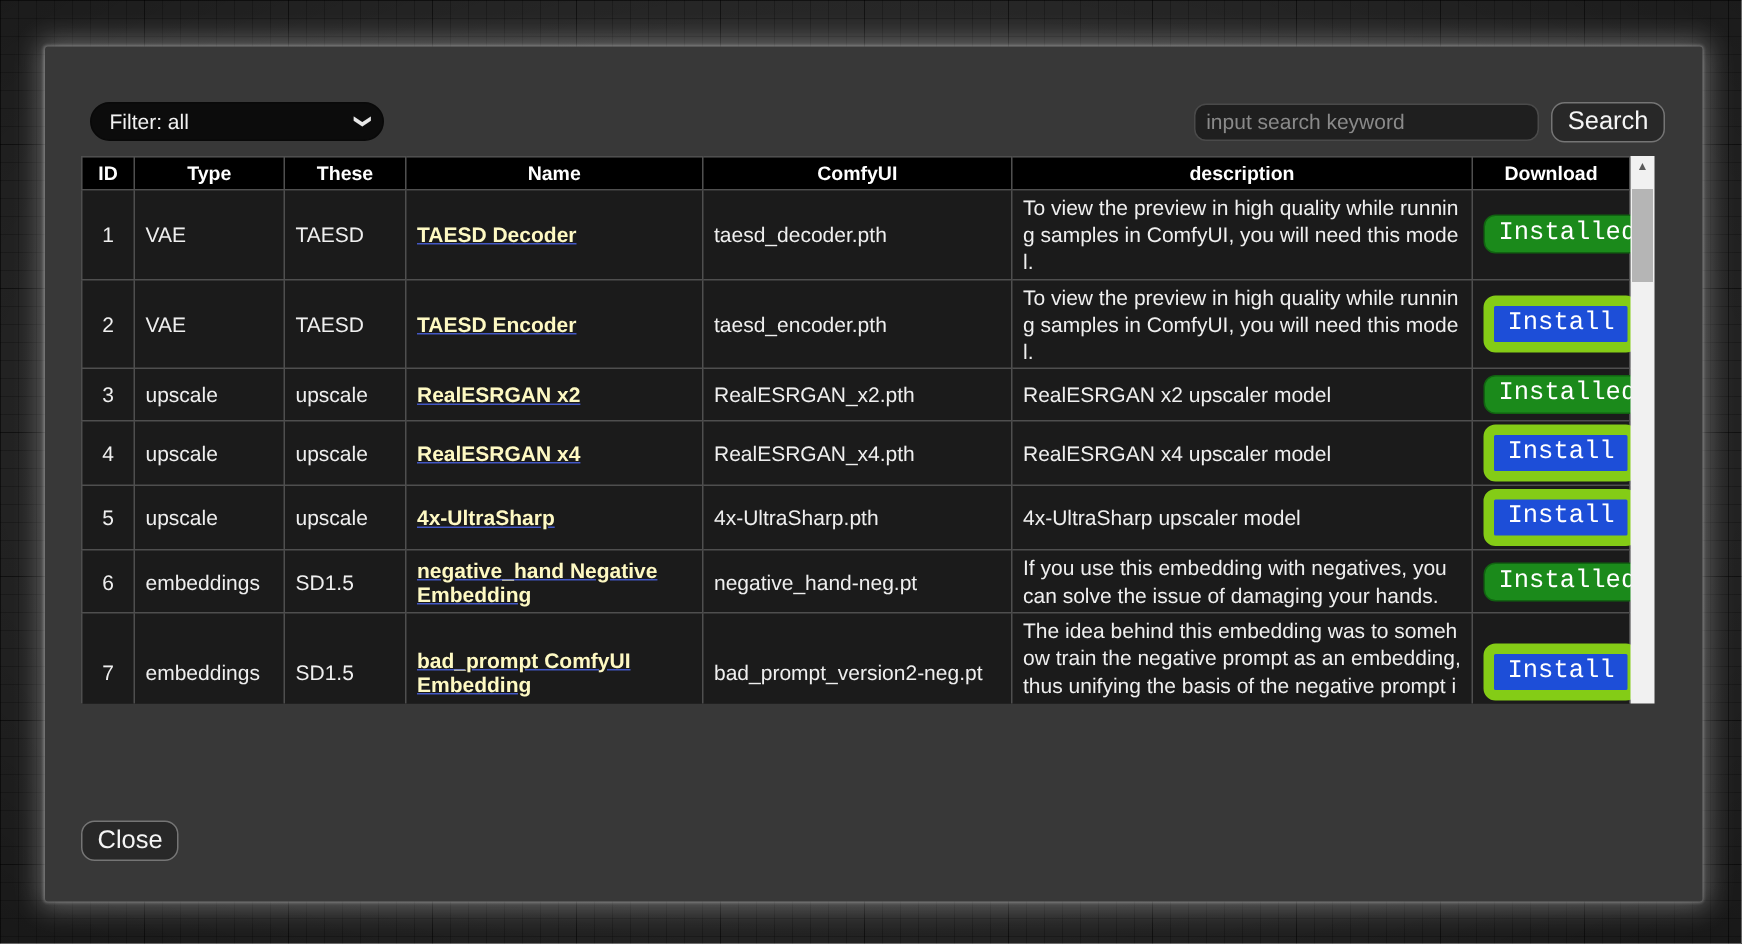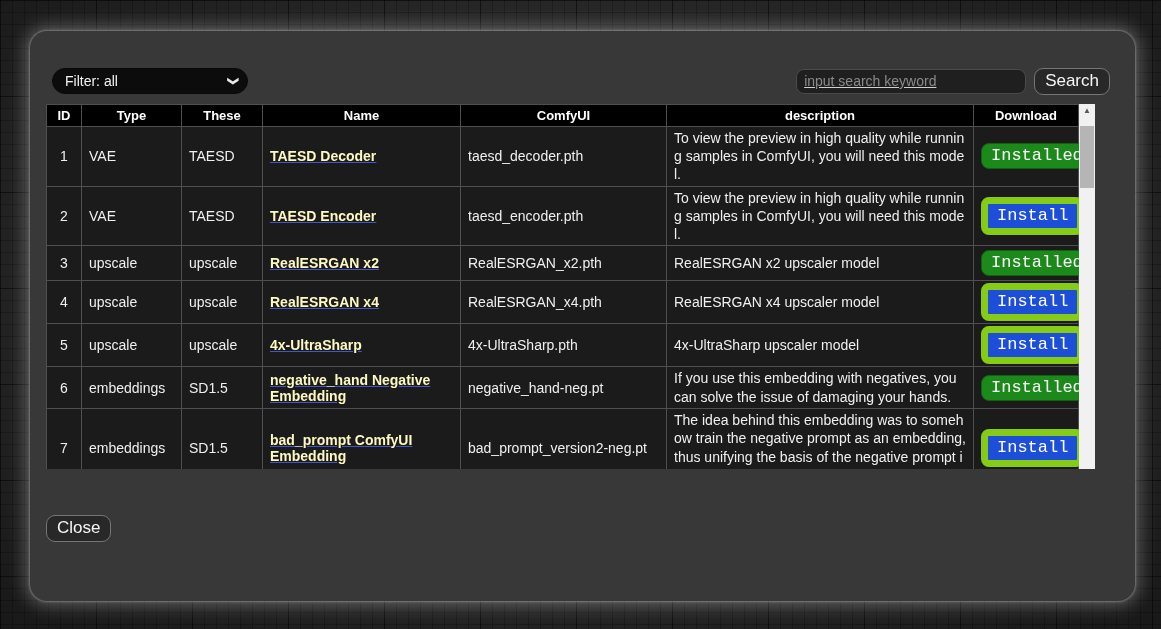--- a/index.html
+++ b/index.html
@@ -7,36 +7,36 @@
   .canvas{position:relative;width:1161px;height:629px;
     background-color:#272727;
     background-image:
       radial-gradient(ellipse at 50% 45%, rgba(0,0,0,0) 55%, rgba(0,0,0,0.38) 100%),
       linear-gradient(rgba(0,0,0,0.40) 1px, transparent 1px),
       linear-gradient(90deg, rgba(0,0,0,0.40) 1px, transparent 1px),
       linear-gradient(rgba(0,0,0,0.22) 1px, transparent 1px),
       linear-gradient(90deg, rgba(0,0,0,0.22) 1px, transparent 1px);
     background-size:100% 100%, 96px 96px, 96px 96px, 12px 12px, 12px 12px;}
   .dialog{position:absolute;left:30px;top:31px;width:1105px;height:570px;
-    background:#383838;border-radius:17px;box-sizing:border-box;
-    padding:36px 25px 0 16px;
+    background:#383838;border-radius:2px;box-sizing:border-box;
+    padding:36px 25px 0 24px;
     box-shadow:0 0 18px 4px rgba(255,255,255,0.30), 0 0 2px 1px rgba(255,255,255,0.25);}
   
   .toolbar{display:flex;align-items:center;height:28px;}
   .select-wrap{position:relative;margin-left:6px;}
   select.filter{appearance:none;-webkit-appearance:none;-moz-appearance:none;
     width:196px;height:26px;background:#0c0c0c;color:#f2f2f2;border:1px solid #090909;
     border-radius:13px;font-size:14px;padding:0 26px 0 12px;
     font-family:"Liberation Sans",sans-serif;}
   .select-chevron{position:absolute;right:10px;top:6px;pointer-events:none;
     color:#e8e8e8;font-size:11px;font-weight:bold;line-height:14px;}
   .toolbar .spacer{flex:1;}
   input.search{width:214px;height:23px;background:#1f1f1f;color:#cfcfcf;
     border:1px solid #4a4a4a;border-radius:8px;font-size:14px;padding:0 7px;
-    margin-right:8px;font-family:"Liberation Sans",sans-serif;text-decoration:underline;}
+    margin-right:8px;font-family:"Liberation Sans",sans-serif;}
   input.search::placeholder{color:#8a8a8a;}
   .btn{background:#282828;color:#f5f5f5;border:1px solid #757575;border-radius:9px;
     font-size:17px;padding:2px 10px 3px 10px;font-family:"Liberation Sans",sans-serif;
     cursor:pointer;}
   
   .table-area{display:flex;margin-top:9px;height:365px;overflow:hidden;}
   table.models{border-collapse:collapse;table-layout:fixed;width:1032px;
     background:#1b1b1b;align-self:flex-start;}
   table.models th{background:#000;color:#fff;font-weight:bold;font-size:13px;
     height:21px;text-align:center;border:1px solid #4f4f4f;padding:0 2px;}
@@ -57,21 +57,21 @@
   tr.rh-part{height:58px;}
   
   .scrollbar{width:16px;height:397px;background:#f1f1f1;position:relative;
     flex:0 0 16px;}
   .sb-arrow{position:absolute;left:0;width:16px;height:14px;text-align:center;
     font-size:8px;color:#5a5a5a;line-height:14px;user-select:none;cursor:pointer;}
   .sb-up{top:0;} .sb-down{bottom:0;}
   .sb-thumb{position:absolute;left:1px;top:22px;width:14px;height:62px;
     background:#b5b5b5;cursor:pointer;}
   
-  .close-row{margin-top:46px;}
+  .close-row{margin-top:78px;}
   .btn-close{min-width:62px;}
 </style>
 </head>
 <body>
 
 <div class="canvas">
   <div class="dialog">
 
     <div class="toolbar">
       <span class="select-wrap">

